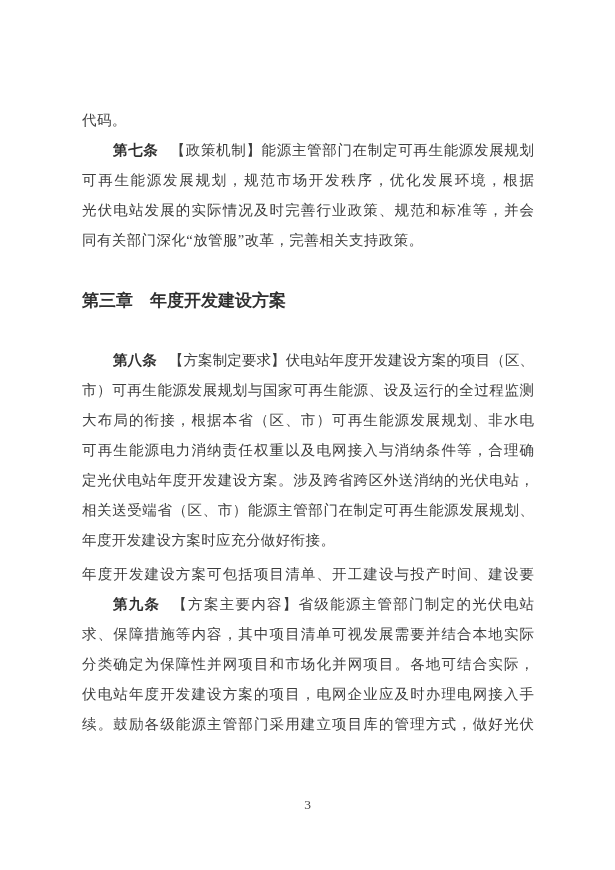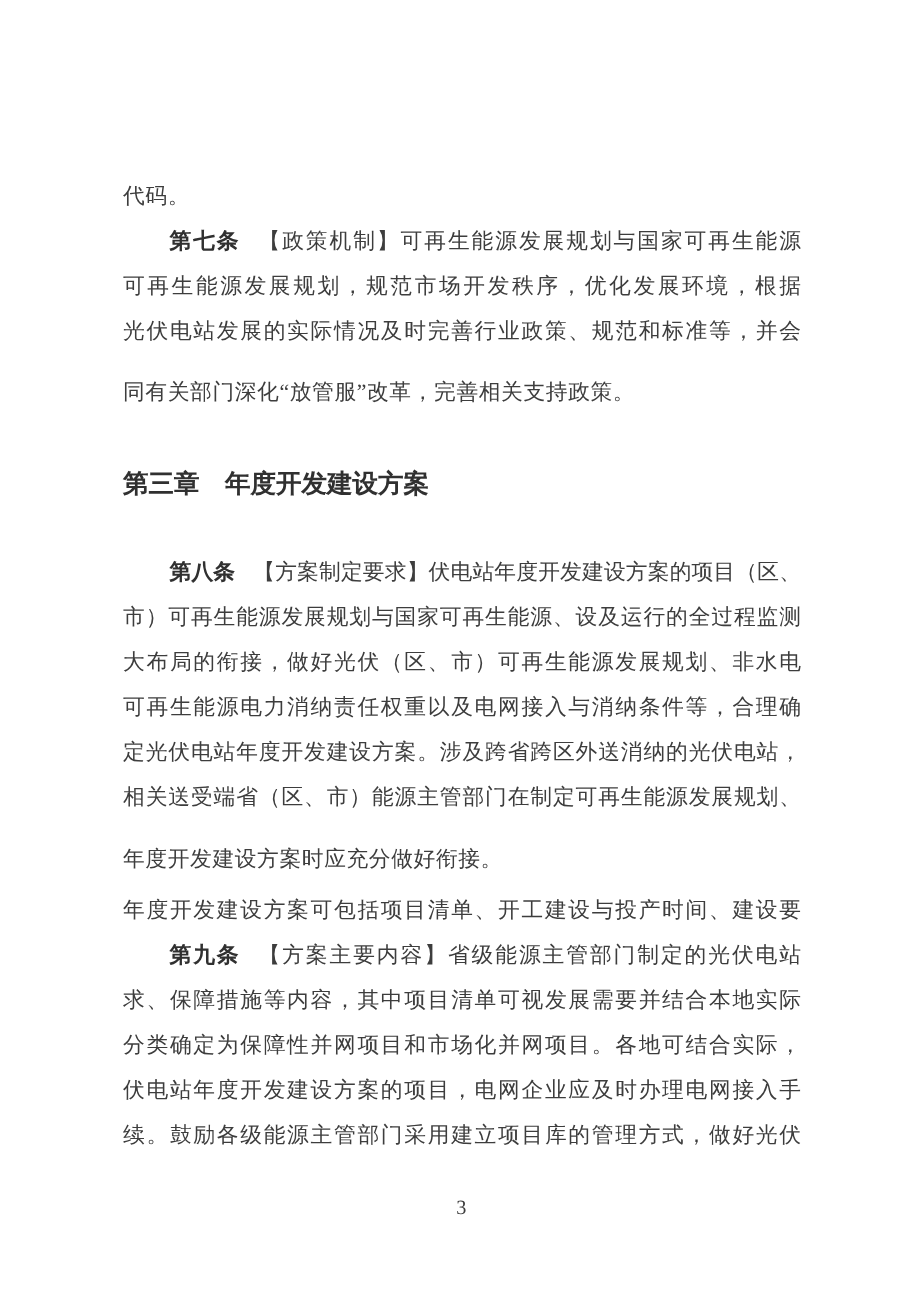--- a/index.html
+++ b/index.html
@@ -28,21 +28,20 @@
     font-size: 14.5px;
   }
   .jline {
     text-align: justify;
     text-align-last: justify;
     text-justify: inter-character;
   }
   .lline {
     text-align: left;
     letter-spacing: 0.4px;
-    margin-top: 11px;
   }
   .first {
     text-indent: 31px;
   }
   .term {
     font-weight: bold;
     font-family: Liberation Serif, serif;
     color: #303030;
     margin-right: 12px;
   }
@@ -71,32 +70,32 @@
 </style>
 </head>
 <body>
 
 <div class="page">
   <div class="content">
 
     <div class="line lline">代码。</div>
 
     <div>
-      <div class="line jline first"><span class="term">第七条</span><span>【政策机制】可再生能源发展规划与国家可再生能源</span></div>
+      <div class="line jline first"><span class="term">第七条</span><span>【政策机制】能源主管部门在制定可再生能源发展规划</span></div>
       <div class="line jline">可再生能源发展规划，规范市场开发秩序，优化发展环境，根据</div>
       <div class="line jline">光伏电站发展的实际情况及时完善行业政策、规范和标准等，并会</div>
       <div class="line lline">同有关部门深化“放管服”改革，完善相关支持政策。</div>
     </div>
 
     <div class="chapter">第三章　年度开发建设方案</div>
 
     <div>
       <div class="line jline first"><span class="term">第八条</span><span>【方案制定要求】伏电站年度开发建设方案的项目（区、</span></div>
       <div class="line jline">市）可再生能源发展规划与国家可再生能源、设及运行的全过程监测</div>
-      <div class="line jline">大布局的衔接，做好光伏（区、市）可再生能源发展规划、非水电</div>
+      <div class="line jline">大布局的衔接，根据本省（区、市）可再生能源发展规划、非水电</div>
       <div class="line jline">可再生能源电力消纳责任权重以及电网接入与消纳条件等，合理确</div>
       <div class="line jline">定光伏电站年度开发建设方案。涉及跨省跨区外送消纳的光伏电站，</div>
       <div class="line jline">相关送受端省（区、市）能源主管部门在制定可再生能源发展规划、</div>
       <div class="line lline">年度开发建设方案时应充分做好衔接。</div>
     </div>
 
     <div class="a9">
       <div class="line jline">年度开发建设方案可包括项目清单、开工建设与投产时间、建设要</div>
       <div class="line jline first"><span class="term">第九条</span><span>【方案主要内容】省级能源主管部门制定的光伏电站</span></div>
       <div class="line jline">求、保障措施等内容，其中项目清单可视发展需要并结合本地实际</div>

